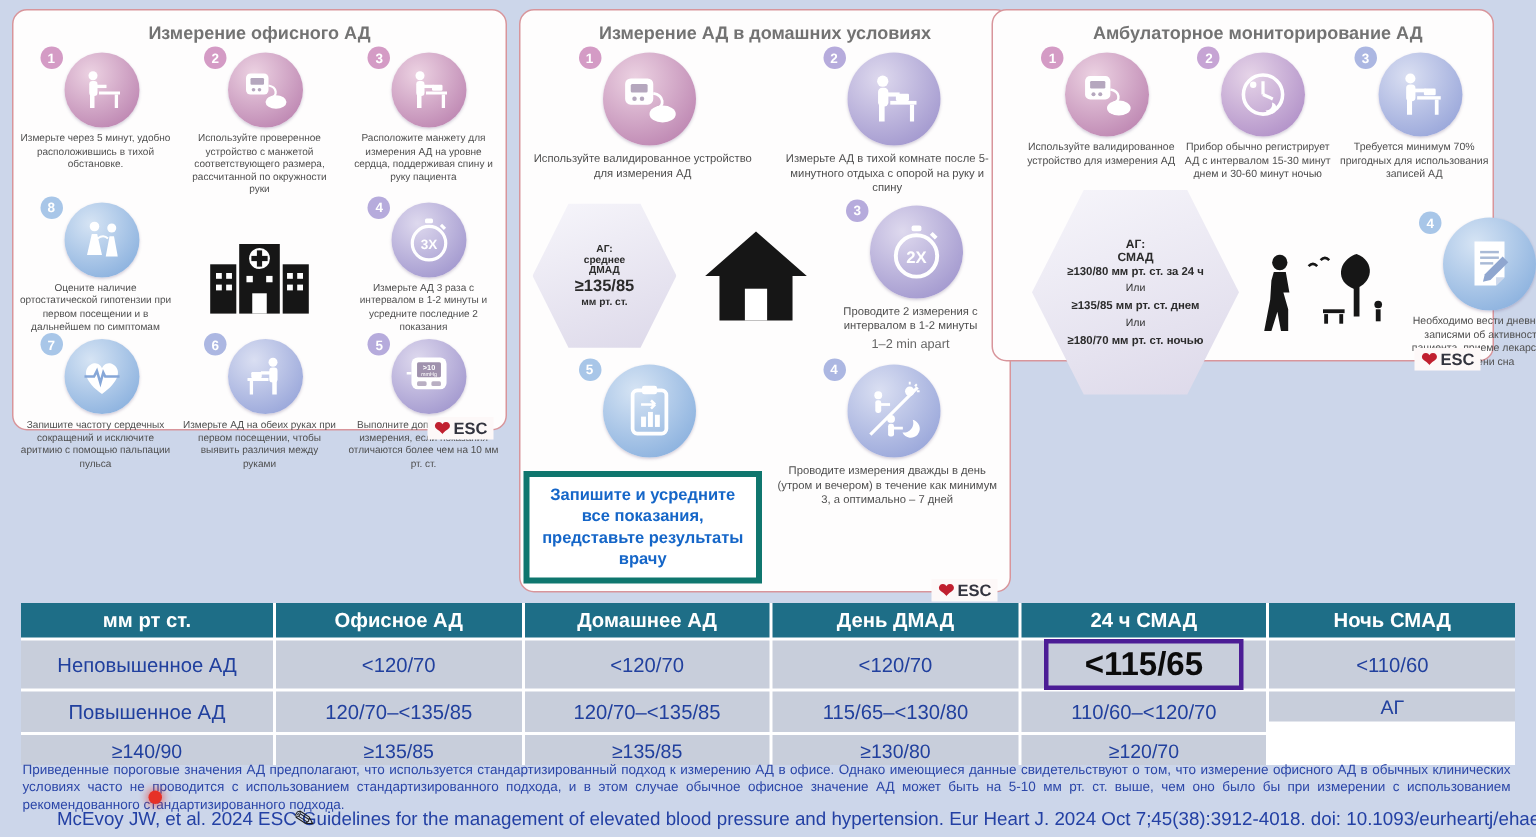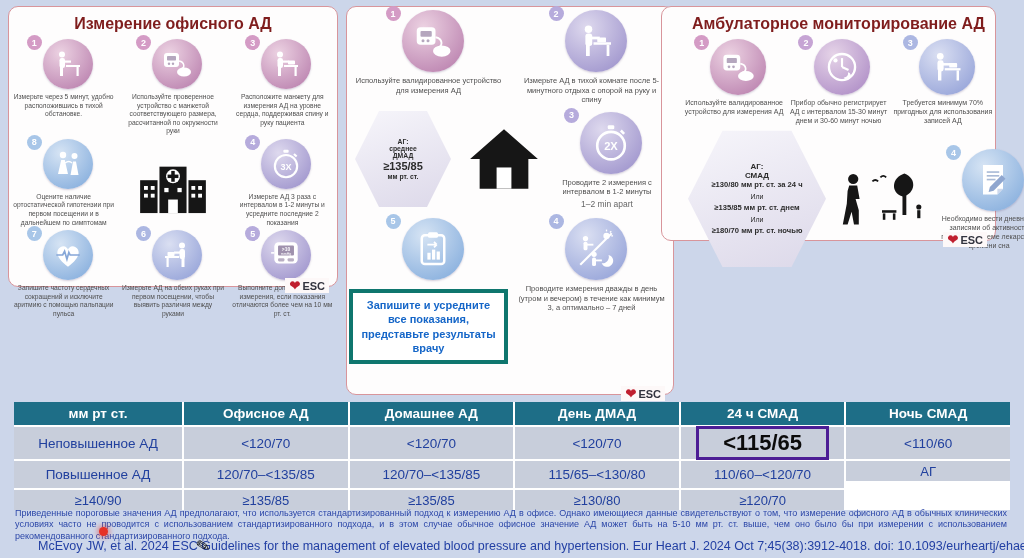--- a/index.html
+++ b/index.html
@@ -7,21 +7,21 @@
   body {
     width:1024px; height:558px; position:relative; overflow:hidden;
     background:#ccd6ea;
     font-family:"Liberation Sans", sans-serif;
   }
   
   .panel { position:absolute; background:#fefdfd; border:1.5px solid #d8959b; border-radius:10px; }
   #panel-office { left:8px;  top:6px; width:330px; height:281px; }
   #panel-home   { left:346px; top:6px; width:328px; height:389px; }
   #panel-amb    { left:661px; top:6px; width:335px; height:235px;padding-left:20px; }
-  .panel-title { text-align:center; font-weight:bold; font-size:16px; color:#7f1d1d; margin:8px 6px 3px; }
+  .panel-title { text-align:center; font-weight:bold; font-size:12px; color:#737373; margin:8px 6px 3px; }
   .pgrid3 { display:grid; grid-template-columns:repeat(3,1fr); }
   .pgrid2 { display:grid; grid-template-columns:repeat(2,1fr); }
   .step { display:flex; flex-direction:column; align-items:center; text-align:center; padding:3px 2px 0; }
   .cwrap { position:relative; margin-left:8px; }
   .circle { border-radius:50%; display:flex; align-items:center; justify-content:center; box-shadow:0 1px 2px rgba(80,60,110,.25); }
   .sz50 { width:50px; height:50px; }
   .sz56 { width:56px; height:56px; }
   .sz62 { width:62px; height:62px; }
   .c-pink      { background:radial-gradient(circle at 35% 28%, #ecd2e2, #b477a8); }
   .c-mauve     { background:radial-gradient(circle at 35% 28%, #e6d4e8, #a784c2); }
@@ -241,20 +241,21 @@
       <div class="caption">Выполните дополнительные измерения, если показания отличаются более чем на 10 мм рт. ст.</div>
     </div>
   </div>
   <div class="esc">
       <span class="esc-heart">❤</span>
       <span>ESC</span>
     </div>
 </section>
 
 <section class="panel" id="panel-home">
+  <h2 class="panel-title">Измерение АД в домашних условиях</h2>
 
   <div class="pgrid2">
     <div class="step">
       <div class="cwrap">
           <span class="badge b-pink">1</span>
         <div class="circle sz62 c-pink">
           <svg width="40" height="40" viewBox="0 0 32 32">
             <rect x="3" y="5" width="15" height="14" rx="3" fill="#fff"></rect>
             <rect x="6" y="8" width="9" height="4.5" rx="0.8" fill="rgba(90,60,110,0.45)"></rect>
             <circle cx="8" cy="15.8" r="1.2" fill="rgba(90,60,110,0.45)"></circle>

